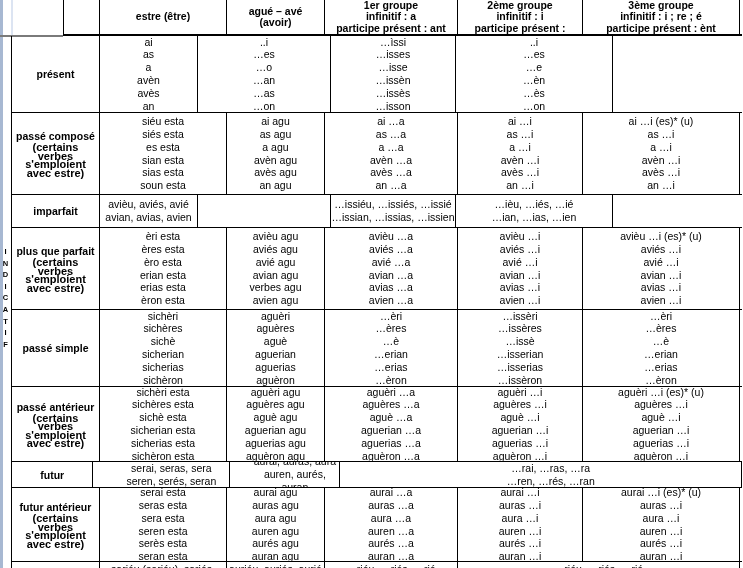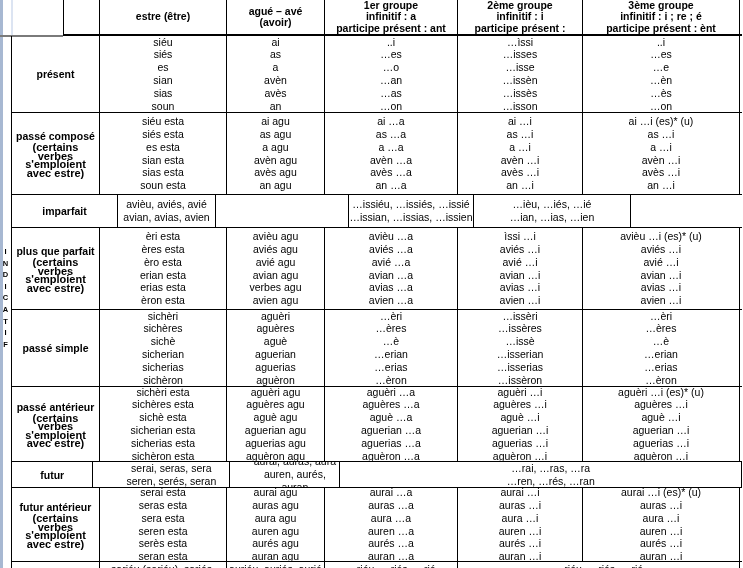--- a/index.html
+++ b/index.html
@@ -80,28 +80,20 @@
           <div>3ème groupe</div>
           <div>infinitif : i ; re ; é</div>
           <div>participe présent : ènt</div>
         </div>
       </div>
     <div id="tbody">
         <div class="row" style="height: 77px;">
           <div class="label-cell" style="width: 89px;">
             <div>présent</div>
           </div>
-          <div class="cell" style="width: 127px;">
-            <div>siéu</div>
-            <div>siés</div>
-            <div>es</div>
-            <div>sian</div>
-            <div>sias</div>
-            <div>soun</div>
-          </div>
           <div class="cell" style="width: 98px;">
             <div>ai</div>
             <div>as</div>
             <div>a</div>
             <div>avèn</div>
             <div>avès</div>
             <div>an</div>
           </div>
           <div class="cell" style="width: 133px;">
             <div>..i</div>
@@ -168,21 +160,21 @@
           <div class="cell" style="width: 157px;">
             <div>ai …i (es)* (u)</div>
             <div>as …i</div>
             <div>a …i</div>
             <div>avèn …i</div>
             <div>avès …i</div>
             <div>an …i</div>
           </div>
         </div>
         <div class="row" style="height: 33px;">
-          <div class="label-cell" style="width: 107px;">
+          <div class="label-cell" style="width: 89px;">
             <div>imparfait</div>
           </div>
           <div class="cell" style="width: 98px;">
             <div>avièu, aviés, avié</div>
             <div>avian, avias, avien</div>
           </div>
           <div class="cell" style="width: 133px; gap: 46px;">
             <div>…àvi, …aves, …avo</div>
             <div>…avian, …avias, …avon</div>
           </div>
@@ -218,21 +210,21 @@
           </div>
           <div class="cell" style="width: 133px;">
             <div>avièu …a</div>
             <div>aviés …a</div>
             <div>avié …a</div>
             <div>avian …a</div>
             <div>avias …a</div>
             <div>avien …a</div>
           </div>
           <div class="cell" style="width: 125px;">
-            <div>ìssi …i</div>
+            <div>avièu …i</div>
             <div>aviés …i</div>
             <div>avié …i</div>
             <div>avian …i</div>
             <div>avias …i</div>
             <div>avien …i</div>
           </div>
           <div class="cell" style="width: 157px;">
             <div>avièu …i (es)* (u)</div>
             <div>aviés …i</div>
             <div>avié …i</div>

